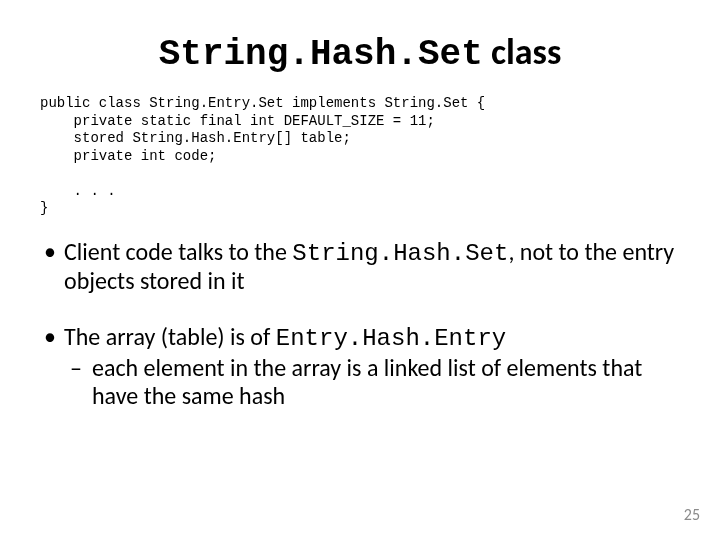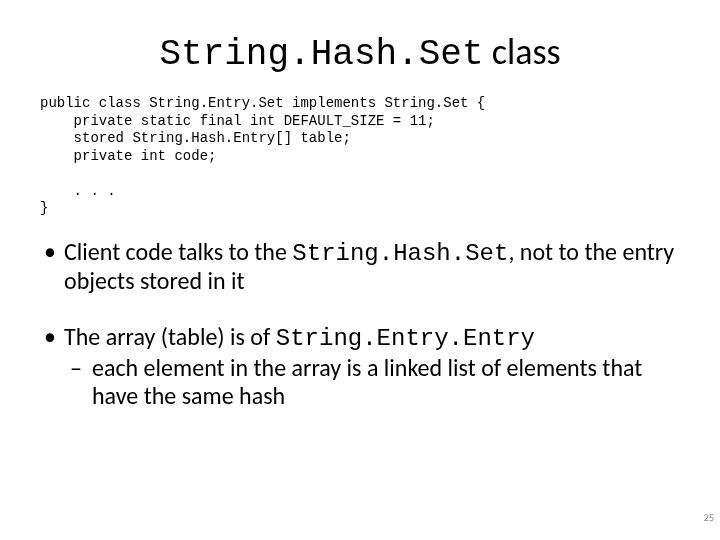--- a/index.html
+++ b/index.html
@@ -17,21 +17,21 @@
     padding: 20px 40px 20px 40px;
     box-sizing: border-box;
     width: 100%;
     height: 100%;
     position: relative;
   }
   .title {
     text-align: center;
     font-size: 36px;
     margin: 10px 0 20px 0;
-    font-weight: normal;
+    font-weight: bold;
   }
   .title .mono {
     font-family: "Courier New", monospace;
   }
   .code {
     font-family: "Courier New", monospace;
     font-size: 14px;
     white-space: pre;
     line-height: 1.25;
     margin: 0 0 20px 0;
@@ -71,22 +71,22 @@
     position: absolute;
     left: 4px;
     top: 0;
   }
   .mono-inline {
     font-family: "Courier New", monospace;
   }
   .pagenum {
     position: absolute;
     bottom: 16px;
-    right: 6px;
-    font-size: 10px;
+    right: 20px;
+    font-size: 16px;
     color: #8b8b8b;
   }
 </style>
 </head>
 <body>
 
 <div class="slide">
 
   <div class="title">
     <span class="mono">String.Hash.Set</span><span> class</span>
@@ -98,21 +98,21 @@
 <span>    private int code;</span>
 <span></span>
 <span>    . . .</span>
 <span>}</span></div>
 
   <ul class="main">
     <li>
       <span>Client code talks to the </span><span class="mono-inline">String.Hash.Set</span><span>, not to the entry objects stored in it</span>
     </li>
     <li>
-      <span>The array (table) is of </span><span class="mono-inline">String.Entry.Entry</span>
+      <span>The array (table) is of </span><span class="mono-inline">Entry.Hash.Entry</span>
       <ul class="sub">
         <li>
           <span>each element in the array is a linked list of elements that have the same hash</span>
         </li>
       </ul>
     </li>
   </ul>
 
   <div class="pagenum">25</div>
 </div>

